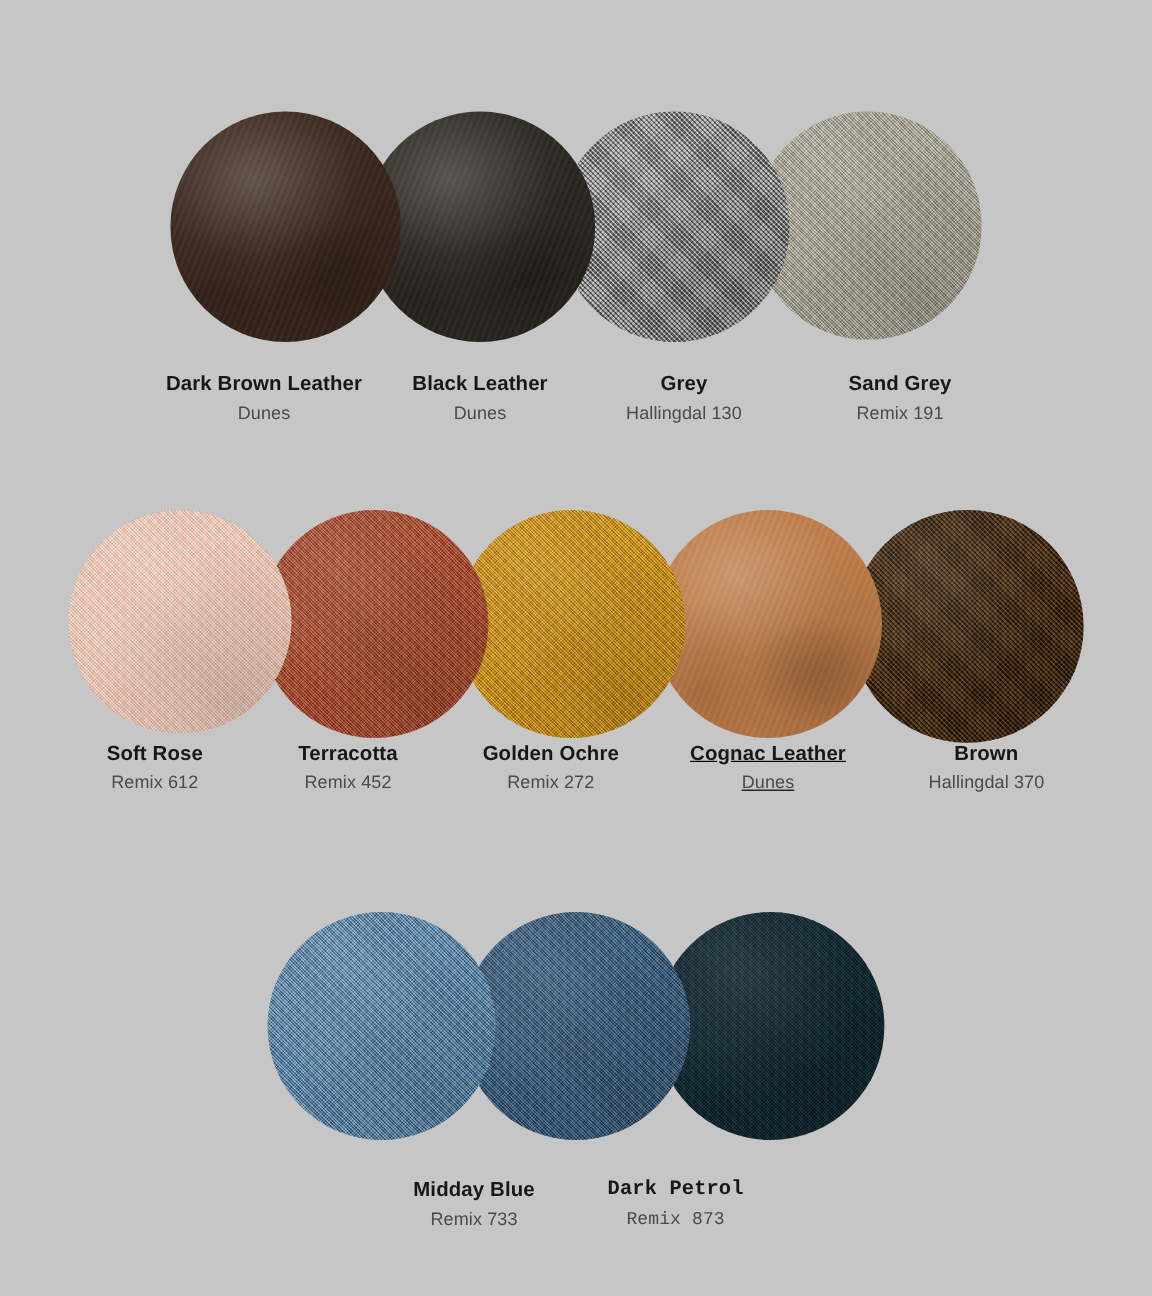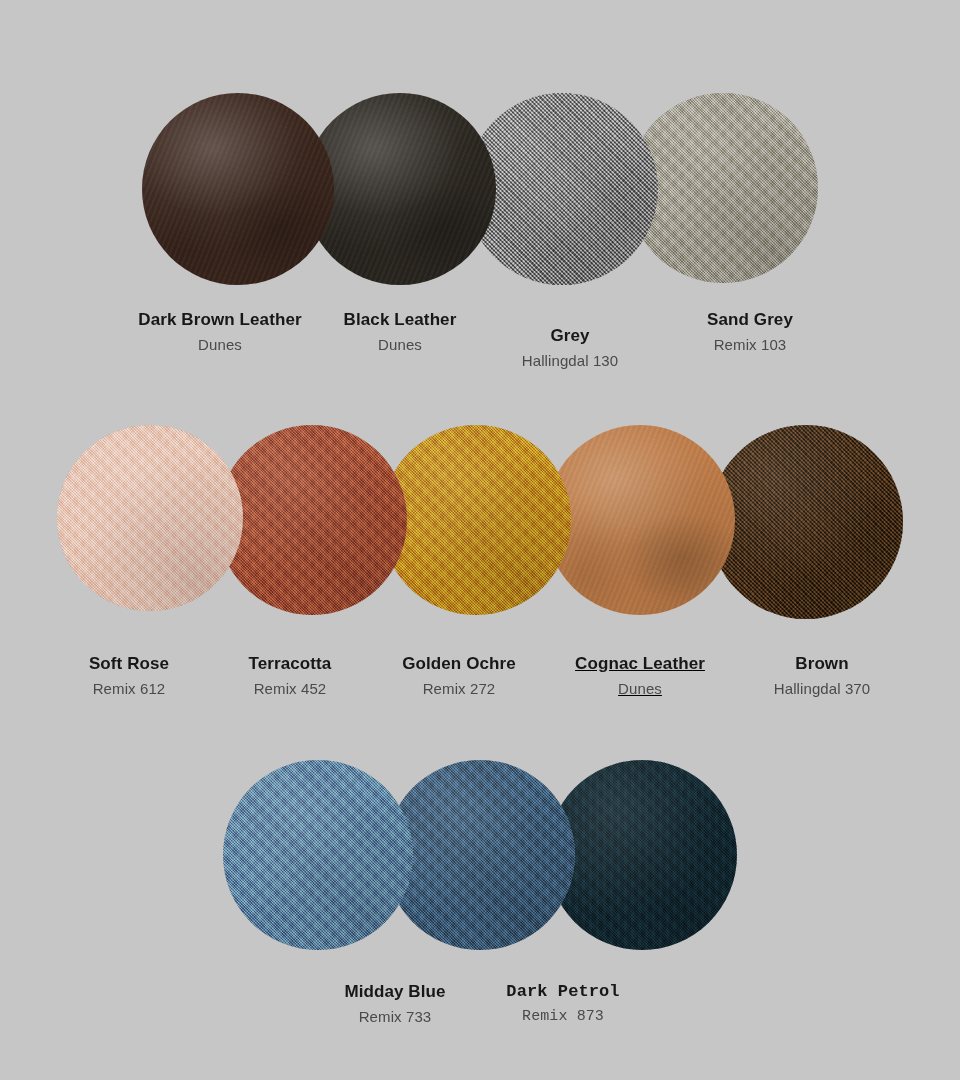--- a/index.html
+++ b/index.html
@@ -132,21 +132,21 @@
   .labels-row {
     position: absolute;
     left: 0;
     width: 960px;
     display: flex;
     flex-direction: row;
     justify-content: center;
     align-items: flex-start;
   }
   .labels-1 { top: 308px; }
-  .labels-2 { top: 652px; }
+  .labels-2 { top: 616px; }
   .labels-3 { top: 980px; }
 
   .label-block {
     text-align: center;
     line-height: 1.0;
   }
 
   .label-name {
     display: block;
     font-size: 17px;
@@ -201,27 +201,27 @@
 
   <div class="labels-row labels-1">
     <div class="label-block" style="width:200px;">
       <span class="label-name">Dark Brown Leather</span>
       <span class="label-code">Dunes</span>
     </div>
     <div class="label-block" style="width:160px;">
       <span class="label-name">Black Leather</span>
       <span class="label-code">Dunes</span>
     </div>
-    <div class="label-block" style="width:180px;margin-top:16px;">
+    <div class="label-block" style="width:180px;">
       <span class="label-name">Grey</span>
       <span class="label-code">Hallingdal 130</span>
     </div>
     <div class="label-block" style="width:180px;">
       <span class="label-name">Sand Grey</span>
-      <span class="label-code">Remix 103</span>
+      <span class="label-code">Remix 191</span>
     </div>
   </div>
 
   <div class="swatch-row row-2">
     <div class="swatch">
       <span class="disc" style="background-color: rgb(230, 195, 179); width: 186px; height: 186px;">
         <span class="tex tex-weave"></span>
         <span class="tex tex-slub"></span>
         <span class="tex tex-shade"></span>
       </span>

